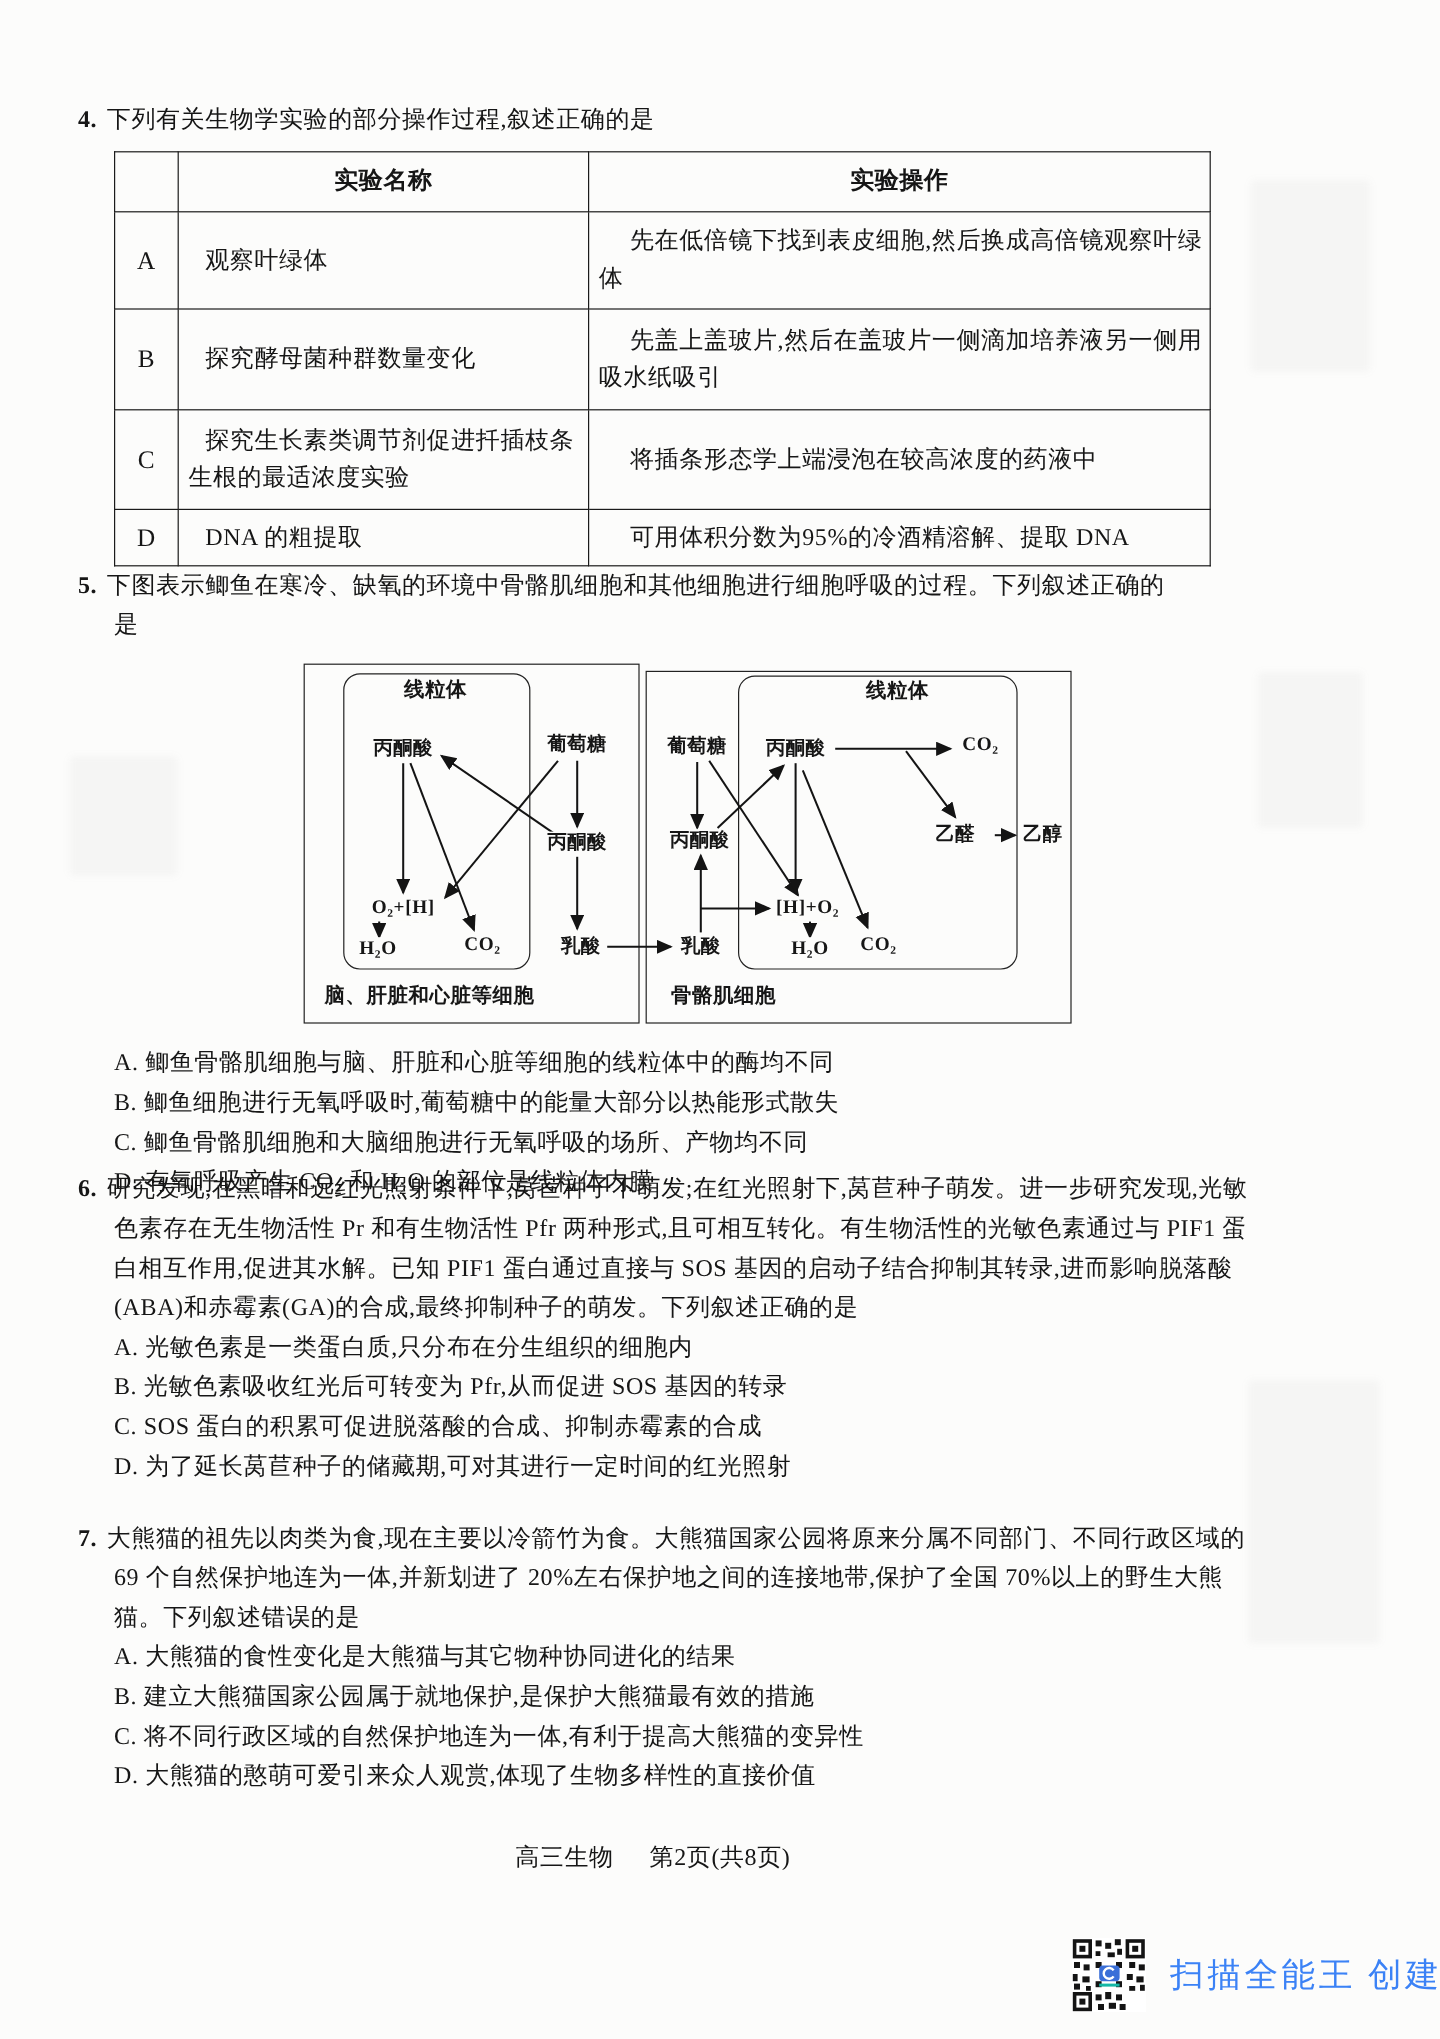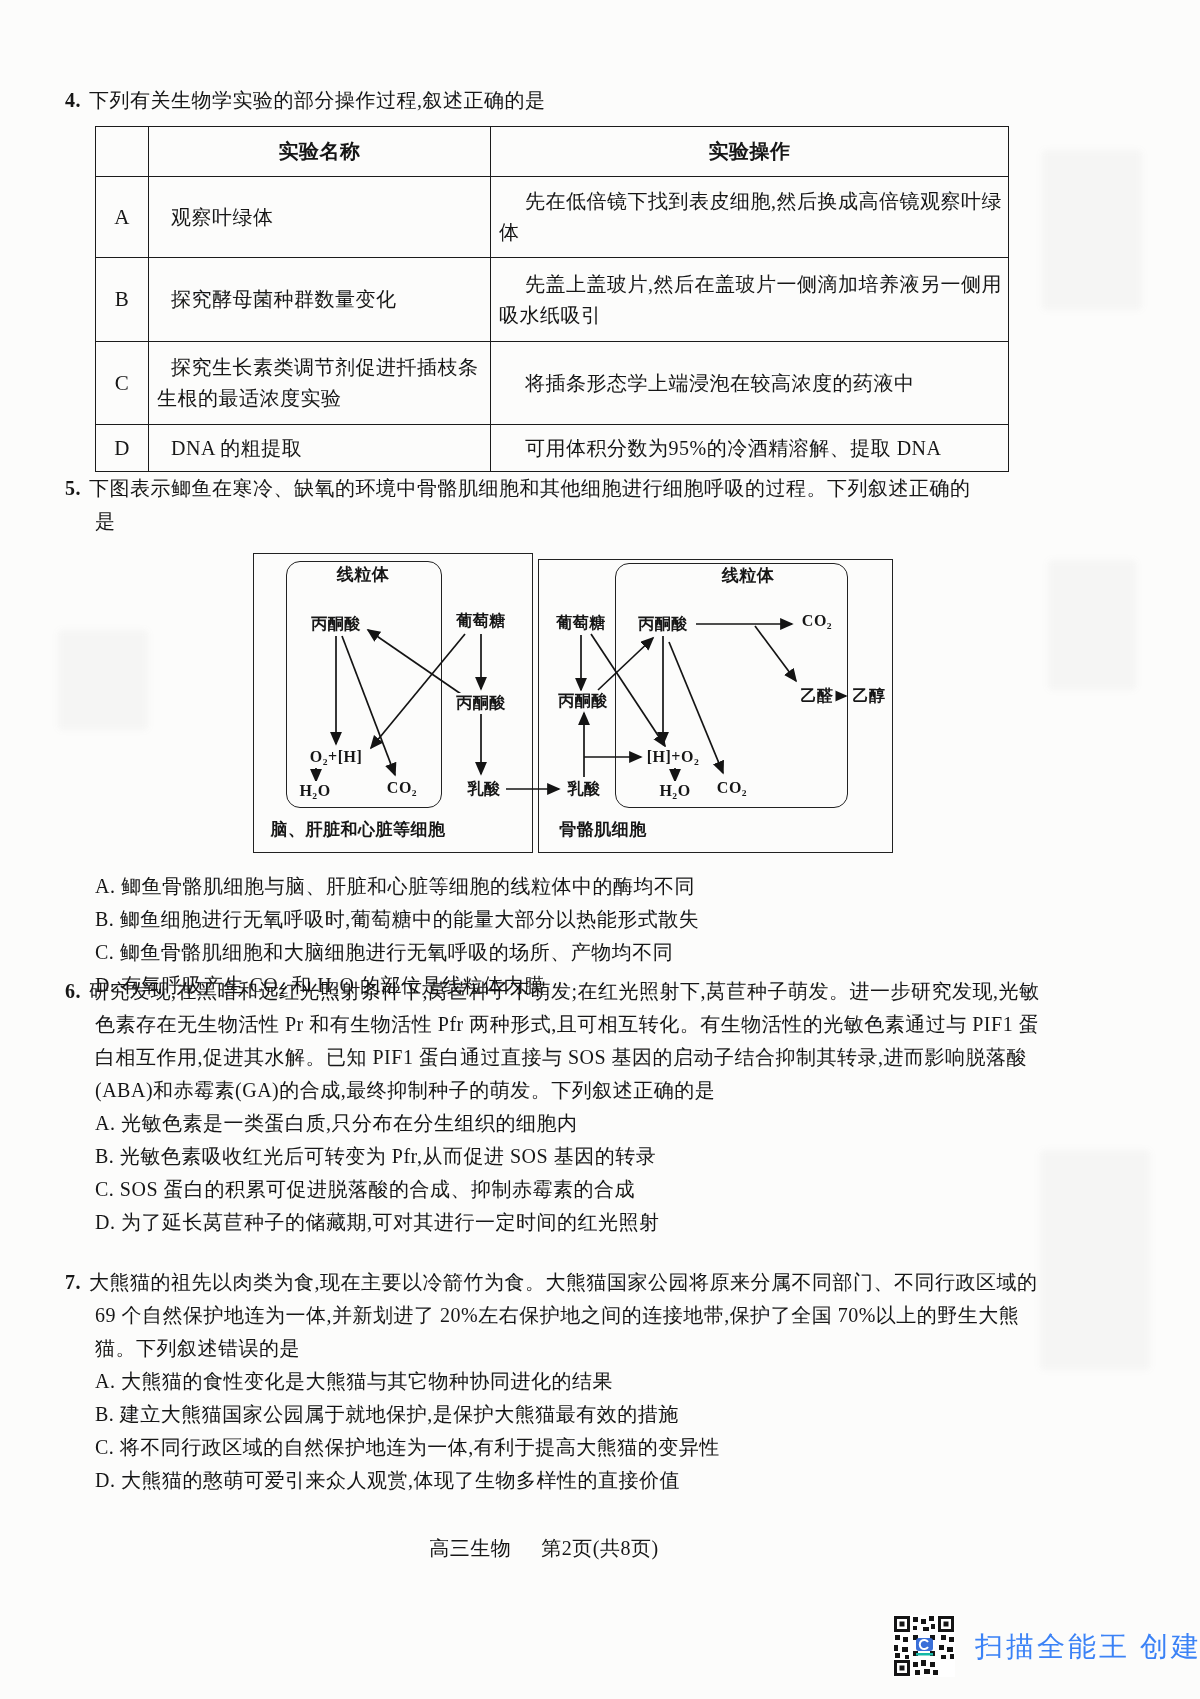--- a/index.html
+++ b/index.html
@@ -179,21 +179,21 @@
       <div class="node" style="left:238px;top:157px;">丙酮酸</div>
       <div class="node" style="left:241px;top:243px;">乳酸</div>
       <div class="node boxlabel" style="left:115px;top:284px;">脑、肝脏和心脏等细胞</div>
 
       <div class="node" style="left:338px;top:77px;">葡萄糖</div>
       <div class="node" style="left:340px;top:155px;">丙酮酸</div>
       <div class="node" style="left:341px;top:243px;">乳酸</div>
       <div class="node boxlabel" style="left:505px;top:30px;">线粒体</div>
       <div class="node" style="left:420px;top:78px;">丙酮酸</div>
       <div class="node" style="left:574px;top:75px;">CO₂</div>
-      <div class="node" style="left:574px;top:150px;">乙醛</div>
+      <div class="node" style="left:553px;top:150px;">乙醛</div>
       <div class="node" style="left:626px;top:150px;">乙醇</div>
       <div class="node" style="left:430px;top:211px;font-family:Liberation Serif, serif;">[H]+O₂</div>
       <div class="node" style="left:432px;top:245px;">H₂O</div>
       <div class="node" style="left:489px;top:242px;">CO₂</div>
       <div class="node boxlabel" style="left:360px;top:284px;">骨骼肌细胞</div>
     </div>
 
     <p class="opt">A. 鲫鱼骨骼肌细胞与脑、肝脏和心脏等细胞的线粒体中的酶均不同</p>
     <p class="opt">B. 鲫鱼细胞进行无氧呼吸时,葡萄糖中的能量大部分以热能形式散失</p>
     <p class="opt">C. 鲫鱼骨骼肌细胞和大脑细胞进行无氧呼吸的场所、产物均不同</p>

